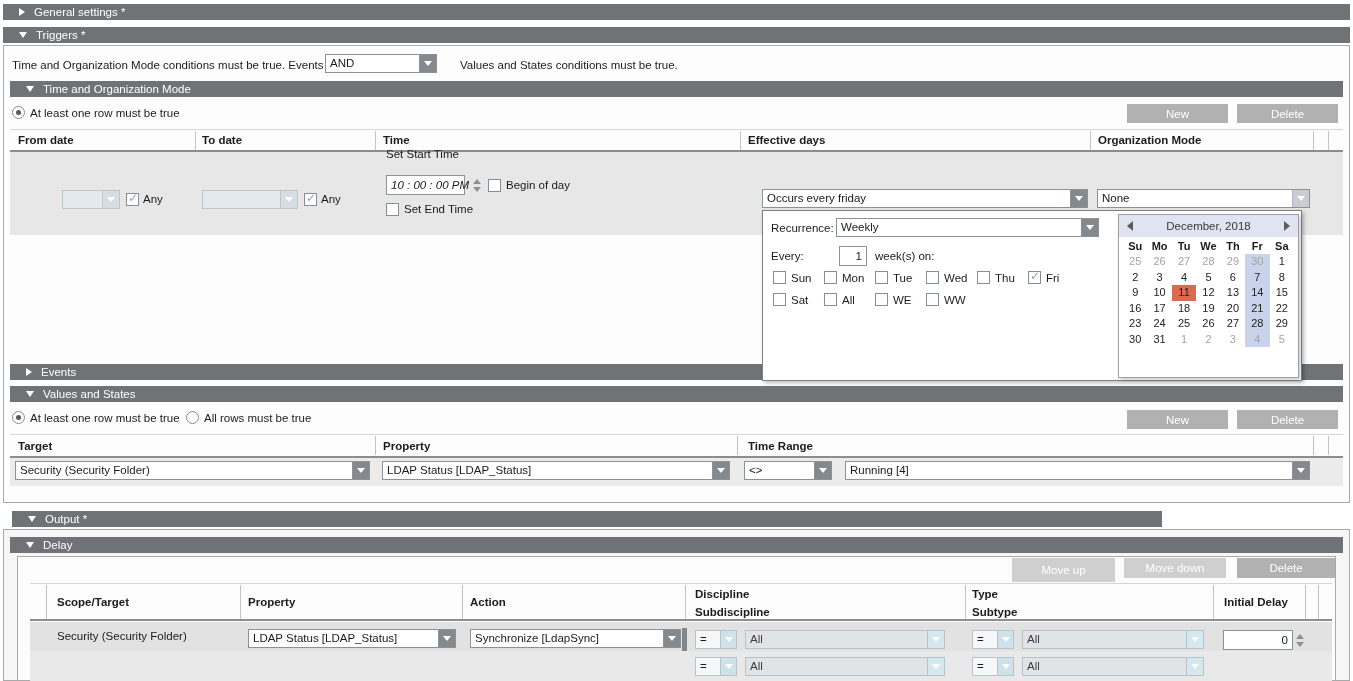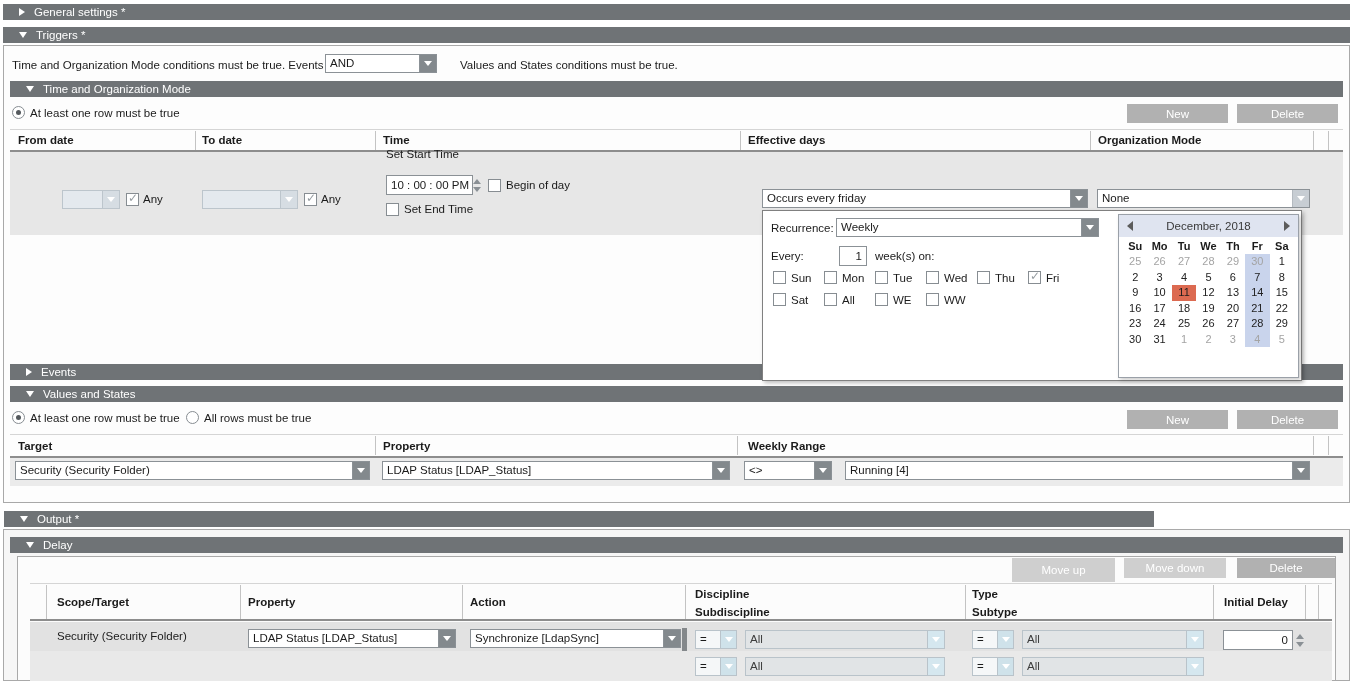--- a/index.html
+++ b/index.html
@@ -135,21 +135,21 @@
   <div class="lbl" style="left:143px;top:193px;">Any</div>
 
   <div class="combo disabled lightarrow" style="left:202px;top:190px;width:96px;">
     <span class="c-txt"></span>
     <span class="c-arrow"></span>
   </div>
   <span class="cb checked" style="left:304px;top:193px;"></span>
   <div class="lbl" style="left:321px;top:193px;">Any</div>
 
   <div class="lbl" style="left:386px;top:148px;">Set Start Time</div>
-  <div class="field" style="left:386px;top:175px;width:87px;">10 : 00 : 00  PM</div>
+  <div class="field" style="left:386px;top:175px;width:79px;font-style:italic;">10 : 00 : 00  PM</div>
   <div class="spin" style="left:471px;top:175px;">
       <i class="up"></i>
       <i class="dn"></i>
     </div>
   <span class="cb" style="left:488px;top:179px;"></span>
   <div class="lbl" style="left:506px;top:179px;">Begin of day</div>
   <span class="cb" style="left:386px;top:203px;"></span>
   <div class="lbl" style="left:404px;top:203px;">Set End Time</div>
 
   <div class="combo" style="left:762px;top:189px;width:326px;">
@@ -289,21 +289,21 @@
   <span class="radio sel" style="left:12px;top:411px;"></span>
   <div class="lbl" style="left:30px;top:412px;">At least one row must be true</div>
   <span class="radio" style="left:186px;top:411px;"></span>
   <div class="lbl" style="left:204px;top:412px;">All rows must be true</div>
   <div class="btn" style="left:1127px;top:410px;width:101px;">New</div>
   <div class="btn" style="left:1237px;top:410px;width:101px;">Delete</div>
 
   <div class="hline" style="left:10px;top:434px;width:1333px;"></div>
   <div class="lbl colhdr" style="left:18px;top:440px;">Target</div>
   <div class="lbl colhdr" style="left:383px;top:440px;">Property</div>
-  <div class="lbl colhdr" style="left:748px;top:440px;">Weekly Range</div>
+  <div class="lbl colhdr" style="left:748px;top:440px;">Time Range</div>
   <div class="vline" style="left:375px;top:436px;height:19px;"></div>
   <div class="vline" style="left:737px;top:436px;height:19px;"></div>
   <div class="vline" style="left:1313px;top:436px;height:19px;"></div>
   <div class="vline" style="left:1328px;top:436px;height:19px;"></div>
   <div class="hline dark" style="left:10px;top:456px;width:1333px;"></div>
 
   <div class="strip" style="left:10px;top:458px;width:1333px;height:28px;background:#ebebeb;"></div>
   <div class="combo" style="left:15px;top:461px;width:355px;">
     <span class="c-txt">Security (Security Folder)</span>
     <span class="c-arrow"></span>
@@ -314,21 +314,21 @@
   </div>
   <div class="combo" style="left:744px;top:461px;width:88px;">
     <span class="c-txt">&lt;&gt;</span>
     <span class="c-arrow"></span>
   </div>
   <div class="combo" style="left:845px;top:461px;width:465px;">
     <span class="c-txt">Running [4]</span>
     <span class="c-arrow"></span>
   </div>
 
-  <div class="bar" style="left:4px;top:511px;width:1150px;align-items:center;">
+  <div class="bar" style="left:12px;top:511px;width:1150px;align-items:center;">
     <span class="tri-d"></span>
     <span class="t">Output *</span>
   </div>
   <div class="panel" style="left:3px;top:529px;width:1347px;height:152px;background:#f6f6f6;"></div>
   <div class="bar" style="left:10px;top:537px;width:1333px;">
     <span class="tri-d"></span>
     <span class="t">Delay</span>
   </div>
   <div class="panel" style="left:17px;top:556px;width:1319px;height:125px;background:#fcfcfc;"></div>
 

